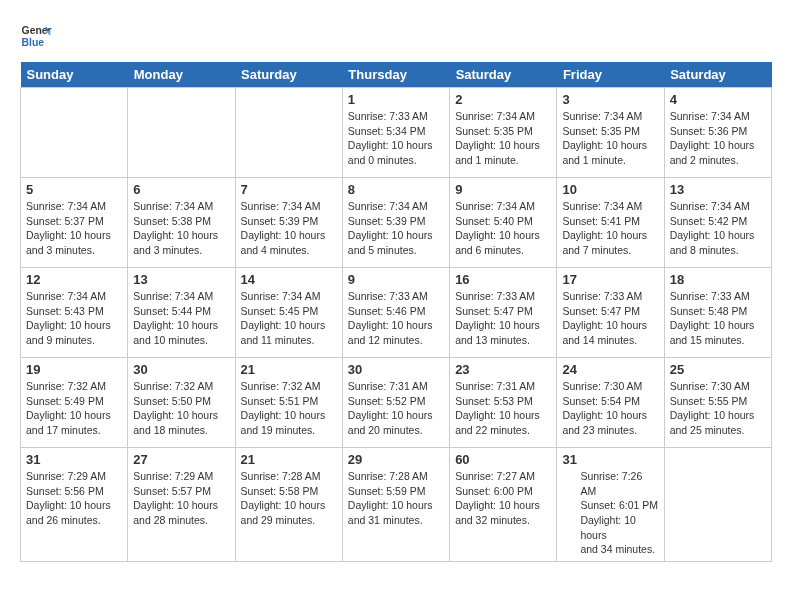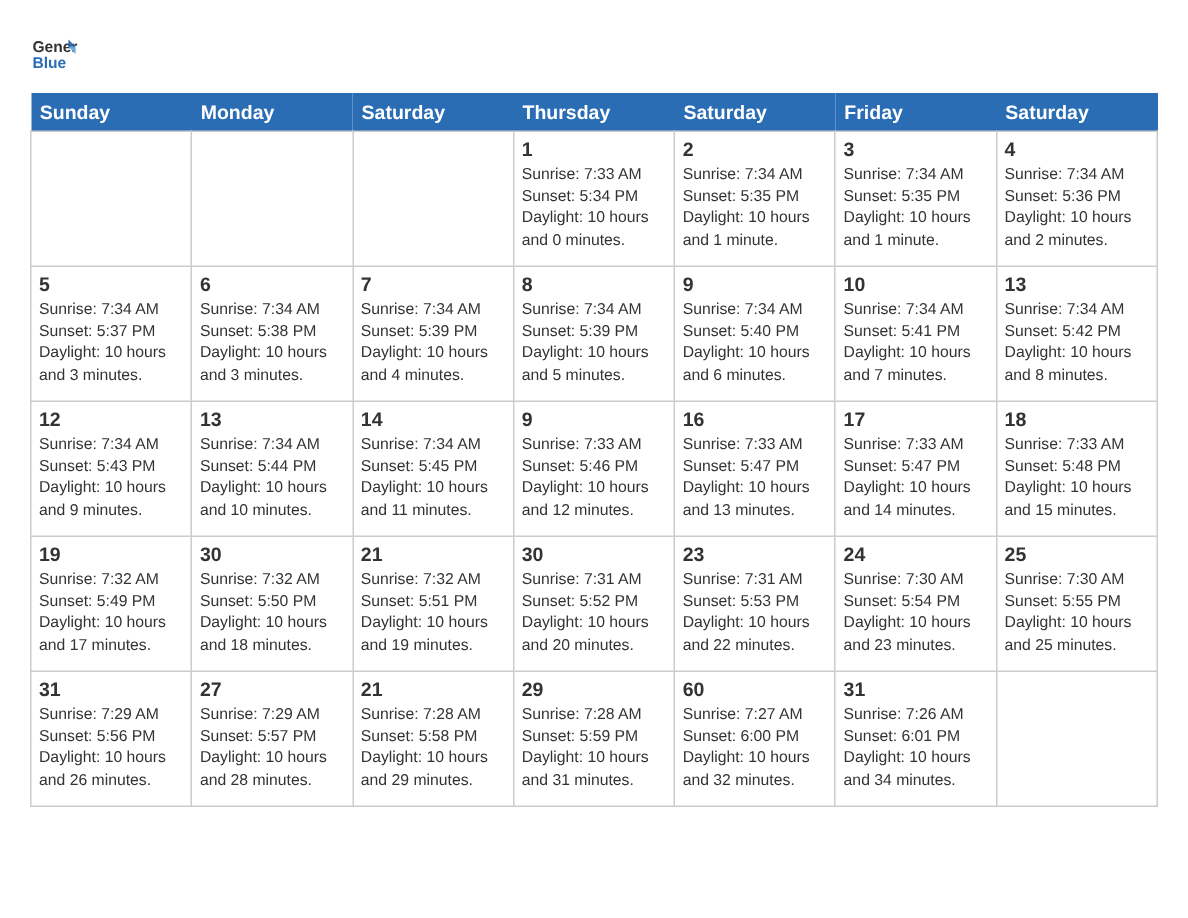--- a/index.html
+++ b/index.html
@@ -328,21 +328,21 @@
         </td>
         <td>
           <div class="day-num">60</div>
           <div class="day-info" style="white-space: pre-line;">Sunrise: 7:27 AM
 Sunset: 6:00 PM
 Daylight: 10 hours
 and 32 minutes.</div>
         </td>
         <td>
           <div class="day-num">31</div>
-          <div class="day-info" style="white-space: pre-line;">Sunrise: 7:26 AM
+          <div class="day-info" style="white-space: pre-line; margin-left: 18px;">Sunrise: 7:26 AM
 Sunset: 6:01 PM
 Daylight: 10 hours
 and 34 minutes.</div>
         </td>
         <td class="empty"></td>
       </tr>
     </tbody>
 </table>
 
 </body></html>

